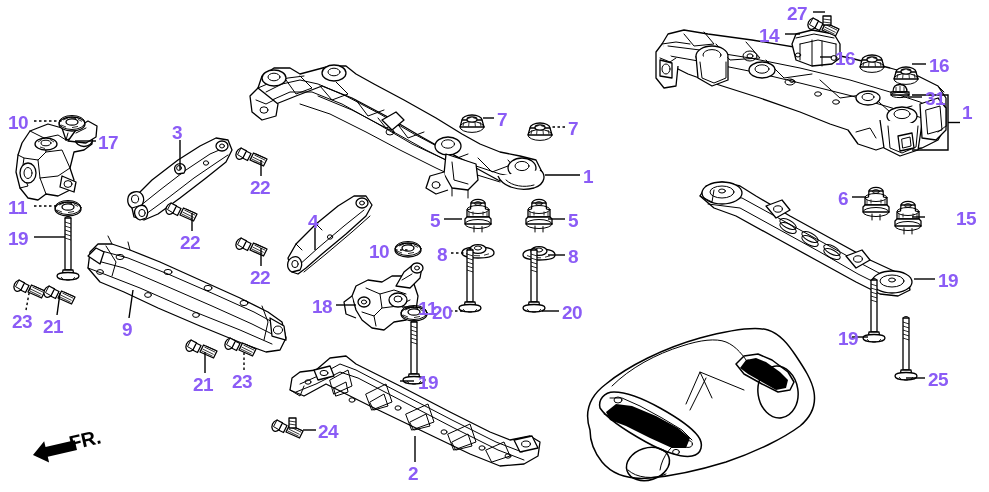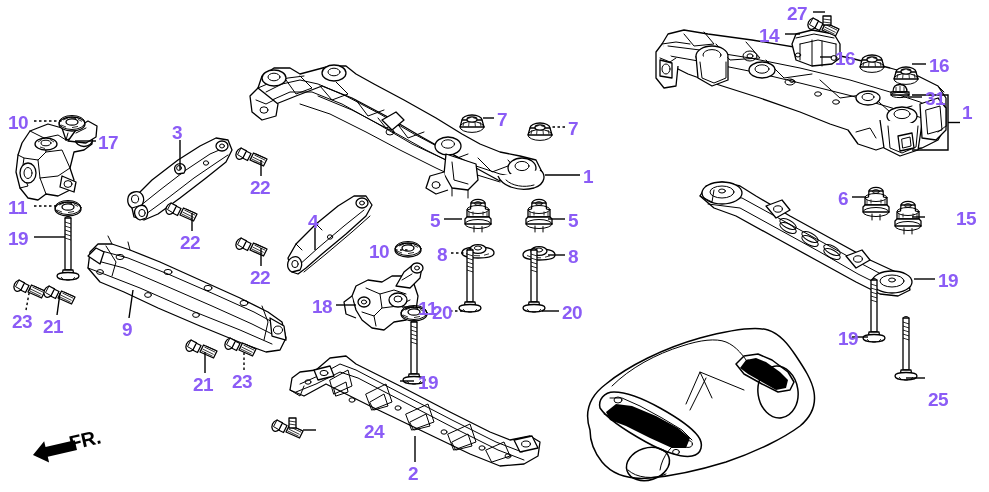--- a/index.html
+++ b/index.html
@@ -575,39 +575,39 @@
       <div class="callout" style="left: 180px; top: 233px;">22</div>
       <div class="callout" style="left: 250px; top: 178px;">22</div>
       <div class="callout" style="left: 250px; top: 268px;">22</div>
       <div class="callout" style="left: 308px; top: 212px;">4</div>
       <div class="callout" style="left: 193px; top: 375px;">21</div>
       <div class="callout" style="left: 232px; top: 372px;">23</div>
       <div class="callout" style="left: 312px; top: 297px;">18</div>
       <div class="callout" style="left: 369px; top: 242px;">10</div>
       <div class="callout" style="left: 418px; top: 299px;">11</div>
       <div class="callout" style="left: 418px; top: 373px;">19</div>
-      <div class="callout" style="left: 318px; top: 422px; margin-left: 46px;">24</div>
+      <div class="callout" style="left: 318px; top: 422px;">24</div>
       <div class="callout" style="left: 408px; top: 464px;">2</div>
       <div class="callout" style="left: 497px; top: 110px;">7</div>
       <div class="callout" style="left: 568px; top: 119px;">7</div>
       <div class="callout" style="left: 583px; top: 167px;">1</div>
       <div class="callout" style="left: 430px; top: 211px;">5</div>
       <div class="callout" style="left: 568px; top: 211px;">5</div>
       <div class="callout" style="left: 437px; top: 245px;">8</div>
       <div class="callout" style="left: 568px; top: 247px;">8</div>
       <div class="callout" style="left: 432px; top: 303px;">20</div>
       <div class="callout" style="left: 562px; top: 303px;">20</div>
       <div class="callout" style="left: 787px; top: 4px;">27</div>
       <div class="callout" style="left: 759px; top: 26px; text-align: right;">14</div>
       <div class="callout" style="left: 835px; top: 49px;">16</div>
       <div class="callout" style="left: 929px; top: 56px;">16</div>
       <div class="callout" style="left: 925px; top: 89px;">31</div>
       <div class="callout" style="left: 962px; top: 103px;">1</div>
       <div class="callout" style="left: 838px; top: 189px;">6</div>
       <div class="callout" style="left: 928px; top: 209px; margin-left: 28px;">15</div>
       <div class="callout" style="left: 938px; top: 271px;">19</div>
       <div class="callout" style="left: 838px; top: 329px;">19</div>
-      <div class="callout" style="left: 928px; top: 370px; margin-top: 20px;">25</div>
+      <div class="callout" style="left: 928px; top: 370px;">25</div>
     </div>
 
   <div class="frlabel" style="left:72px; top:432px;">FR.</div>
 
 </div>
 
 </body></html>

